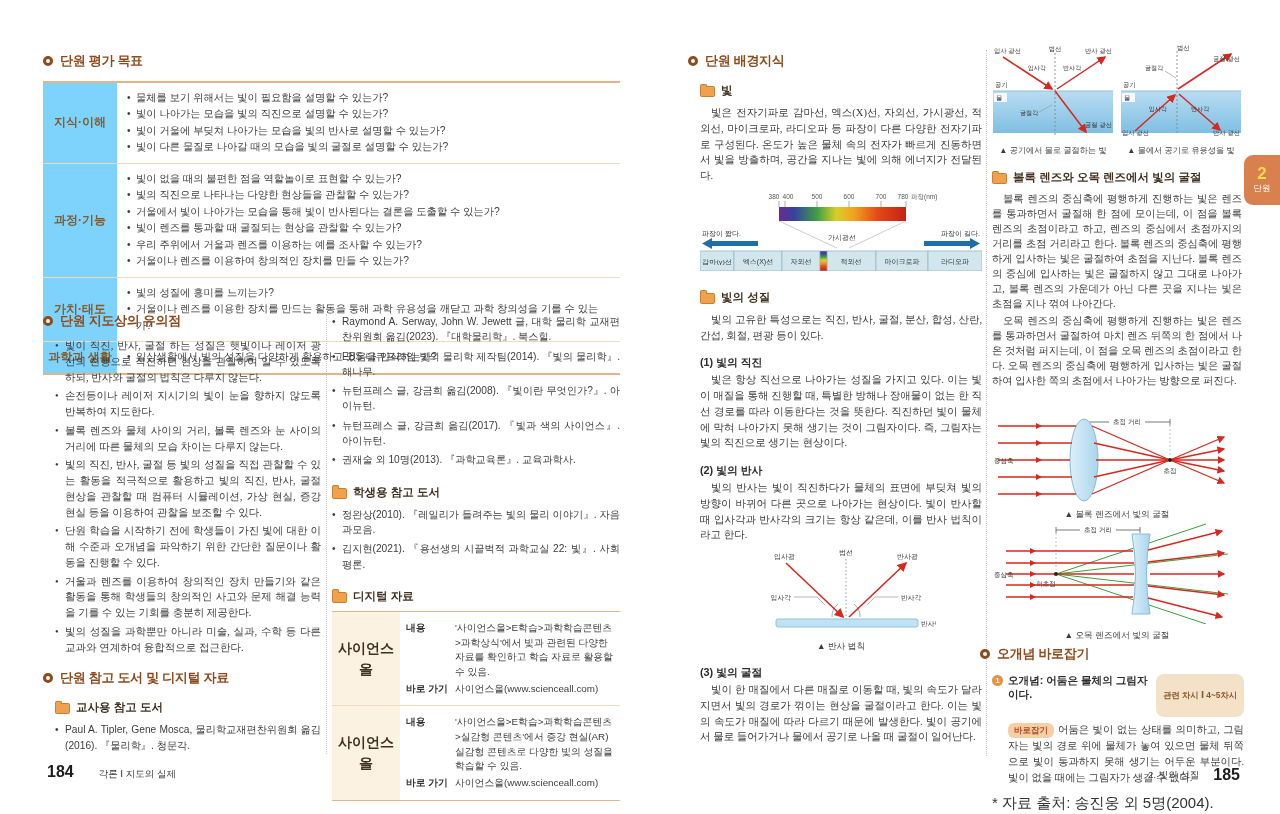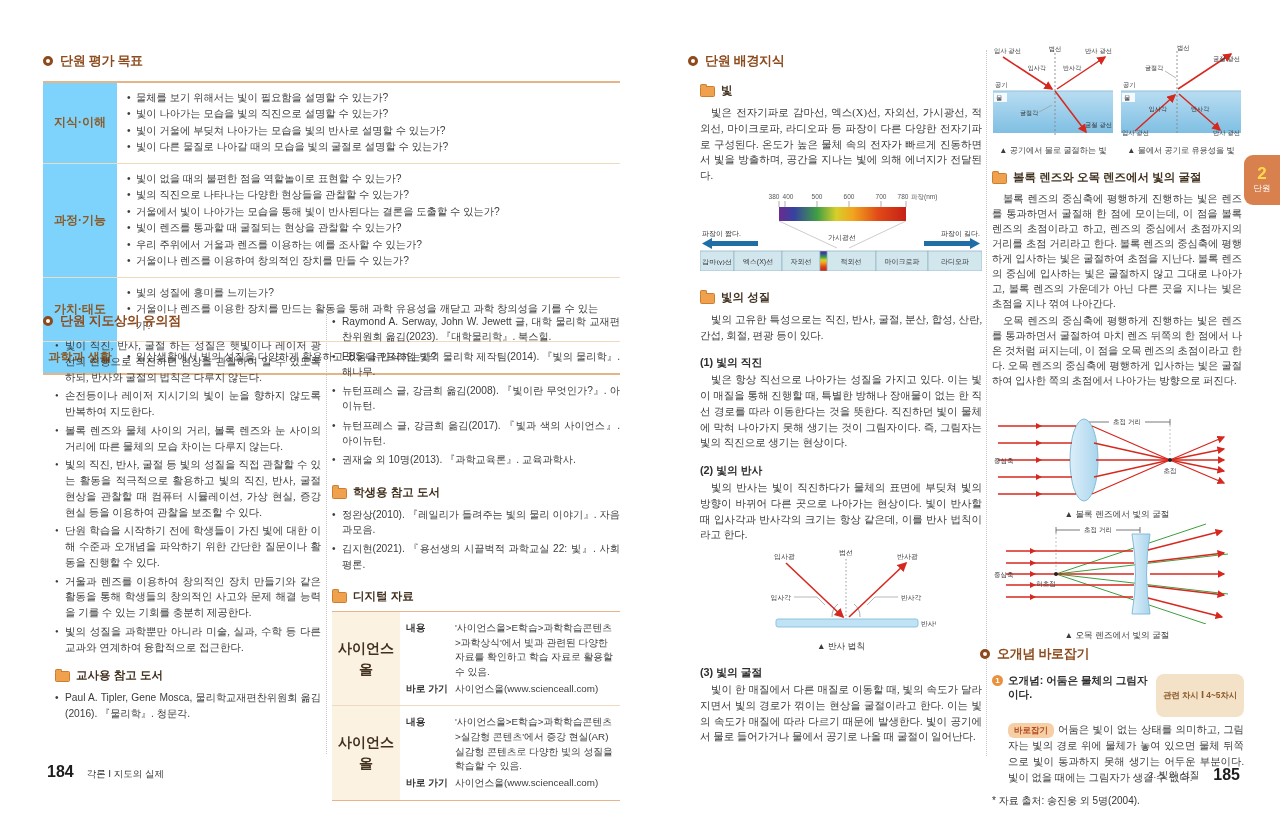--- a/index.html
+++ b/index.html
@@ -39,33 +39,33 @@
   
   .cap{font-size:8.7px;color:#3c3c3c;text-align:center;margin-top:2px;}
   svg text{font-family:"Liberation Sans","DejaVu Sans",sans-serif;}
   .diagrow{display:flex;gap:8px;justify-content:center;}
   
   .vdiv{position:absolute;width:0;border-left:1px dotted #c9c9c9;}
   .tab{position:absolute;left:1244px;top:155px;width:36px;height:50px;background:#d8804e;border-radius:9px 0 0 9px;
        display:flex;flex-direction:column;align-items:center;justify-content:center;color:#fff;}
   .tab-num{color:#ffd94d;font-size:17px;font-weight:bold;line-height:1;}
   .tab-label{font-size:8.5px;margin-top:1px;}
-  .footer-left{position:absolute;left:47px;top:763px;display:flex;align-items:baseline;gap:13px;}
+  .footer-left{position:absolute;left:47px;top:763px;display:flex;align-items:baseline;gap:25px;}
   .footer-right{position:absolute;right:40px;top:766px;display:flex;align-items:center;gap:14px;}
   .pagenum{font-size:16px;font-weight:bold;color:#1e1e1e;}
   .foot-txt{font-size:9.5px;color:#333;}
   
   .mis-row{display:flex;align-items:flex-start;gap:5px;margin-top:11px;}
   .num-circle{flex:0 0 auto;width:11px;height:11px;border-radius:50%;background:#e8923f;color:#fff;font-size:8px;font-weight:bold;
               display:flex;align-items:center;justify-content:center;margin-top:1px;}
   .mis-text{font-size:10.6px;font-weight:bold;color:#2e2e2e;line-height:1.3;}
   .badge{margin-left:auto;background:#f3e1c8;color:#8a5a28;font-size:8.3px;font-weight:bold;border-radius:8px;padding:16px 7px;white-space:nowrap;}
   .fix-badge{display:inline-block;background:#f7cfa6;color:#b24a1e;font-size:8.5px;font-weight:bold;border-radius:6px;padding:1px 6px;margin-right:4px;text-indent:0;}
   .fix-para{font-family:"Liberation Serif","DejaVu Serif",serif;font-size:10.4px;line-height:1.52;text-align:justify;margin-top:5px;}
-  .source{font-size:10px;color:#333;margin-top:9px;}
+  .source{font-size:15px;color:#333;margin-top:9px;}
 </style>
 </head>
 <body>
 
 <div class="sheet">
 
   <div class="vdiv" style="left:326px;top:314px;height:440px"></div>
   <div class="vdiv" style="left:986px;top:50px;height:706px"></div>
 
   <div class="tab">
@@ -132,20 +132,24 @@
     </div>
     <div class="blist">
       <div class="bitem">빛이 직진, 반사, 굴절 하는 성질은 햇빛이나 레이저 광선의 진행으로 직진하던 현상을 관찰하여 알 수 있도록 하되, 반사와 굴절의 법칙은 다루지 않는다.</div>
       <div class="bitem">손전등이나 레이저 지시기의 빛이 눈을 향하지 않도록 반복하여 지도한다.</div>
       <div class="bitem">볼록 렌즈와 물체 사이의 거리, 볼록 렌즈와 눈 사이의 거리에 따른 물체의 모습 차이는 다루지 않는다.</div>
       <div class="bitem">빛의 직진, 반사, 굴절 등 빛의 성질을 직접 관찰할 수 있는 활동을 적극적으로 활용하고 빛의 직진, 반사, 굴절 현상을 관찰할 때 컴퓨터 시뮬레이션, 가상 현실, 증강 현실 등을 이용하여 관찰을 보조할 수 있다.</div>
       <div class="bitem">단원 학습을 시작하기 전에 학생들이 가진 빛에 대한 이해 수준과 오개념을 파악하기 위한 간단한 질문이나 활동을 진행할 수 있다.</div>
       <div class="bitem">거울과 렌즈를 이용하여 창의적인 장치 만들기와 같은 활동을 통해 학생들의 창의적인 사고와 문제 해결 능력을 기를 수 있는 기회를 충분히 제공한다.</div>
       <div class="bitem">빛의 성질을 과학뿐만 아니라 미술, 실과, 수학 등 다른 교과와 연계하여 융합적으로 접근한다.</div>
     </div>
+    <div class="sec-head" style="margin:14px 0 0 -12px">
+      <span class="donut"></span>
+      <span>단원 참고 도서 및 디지털 자료</span>
+    </div>
     <div class="sub-head">
       <span class="folder"></span>
       <span>교사용 참고 도서</span>
     </div>
     <div class="ref-item">Paul A. Tipler, Gene Mosca, 물리학교재편찬위원회 옮김(2016). 『물리학』. 청문각.</div>
   </div>
 
   <div class="abs" style="left:332px;top:314px;width:288px">
     <div class="ref-item">Raymond A. Serway, John W. Jewett 글, 대학 물리학 교재편찬위원회 옮김(2023). 『대학물리학』. 북스힐.</div>
     <div class="ref-item">EBS 다큐프라임 빛의 물리학 제작팀(2014). 『빛의 물리학』. 해나무.</div>

